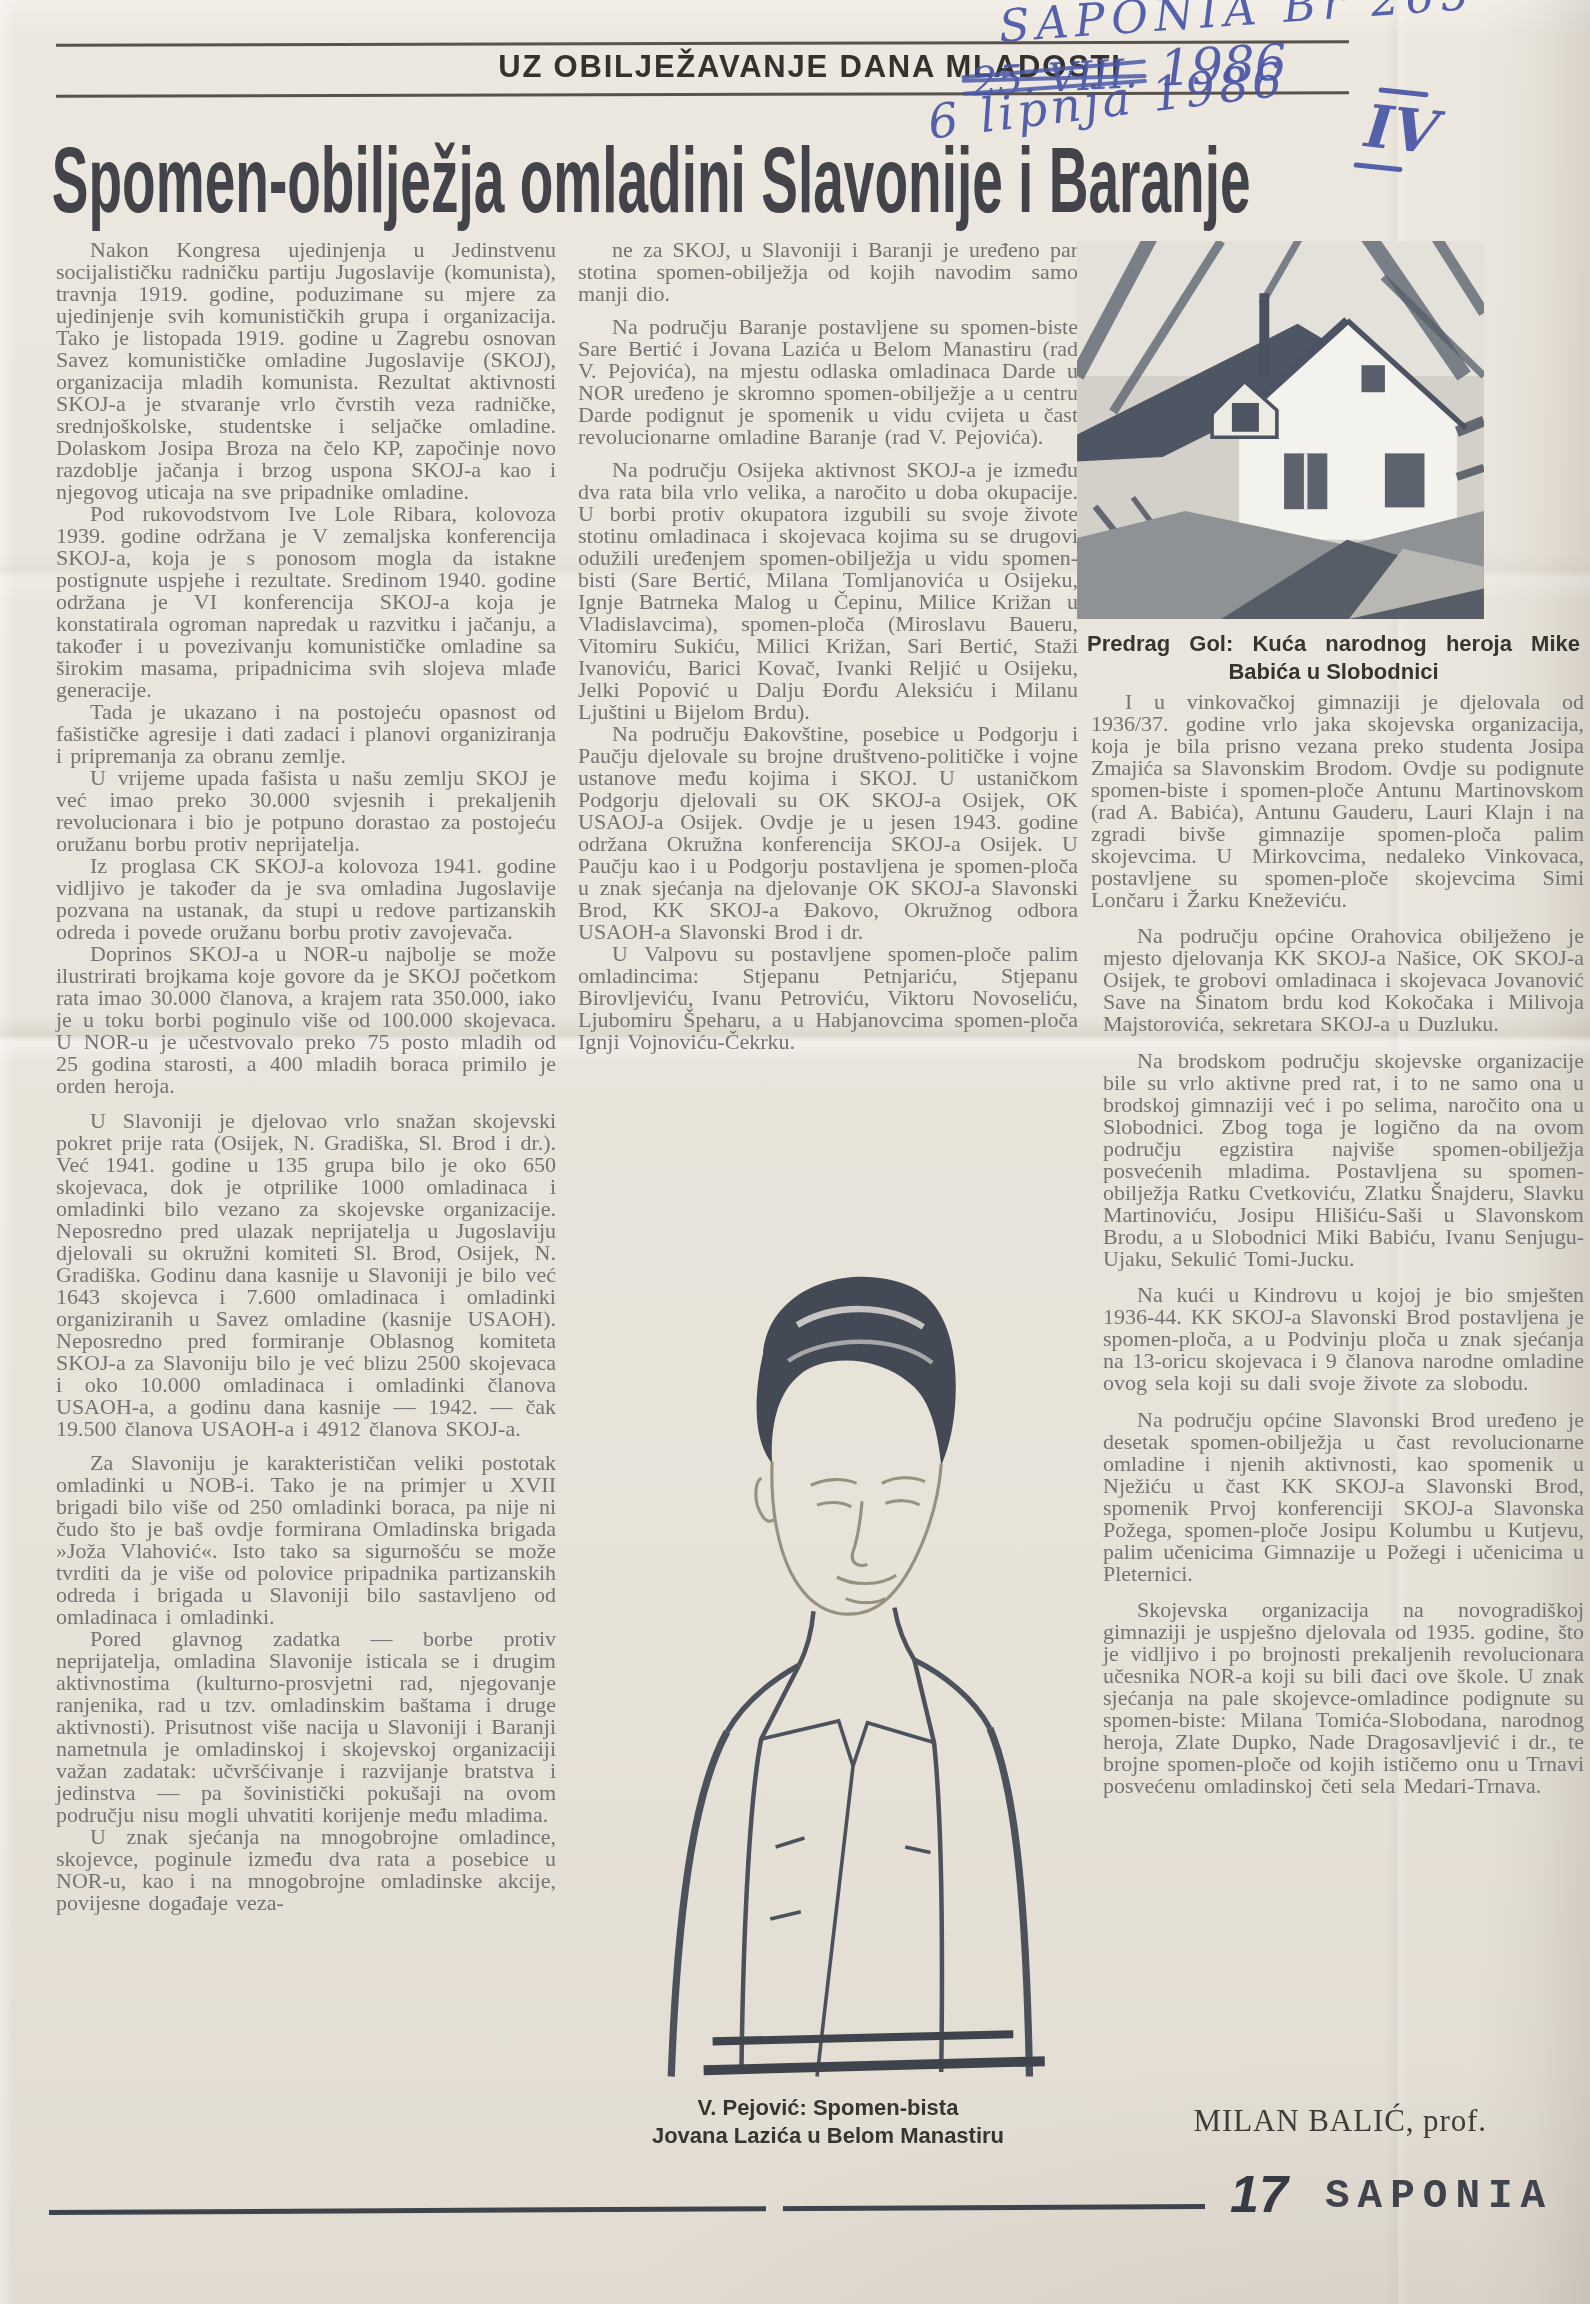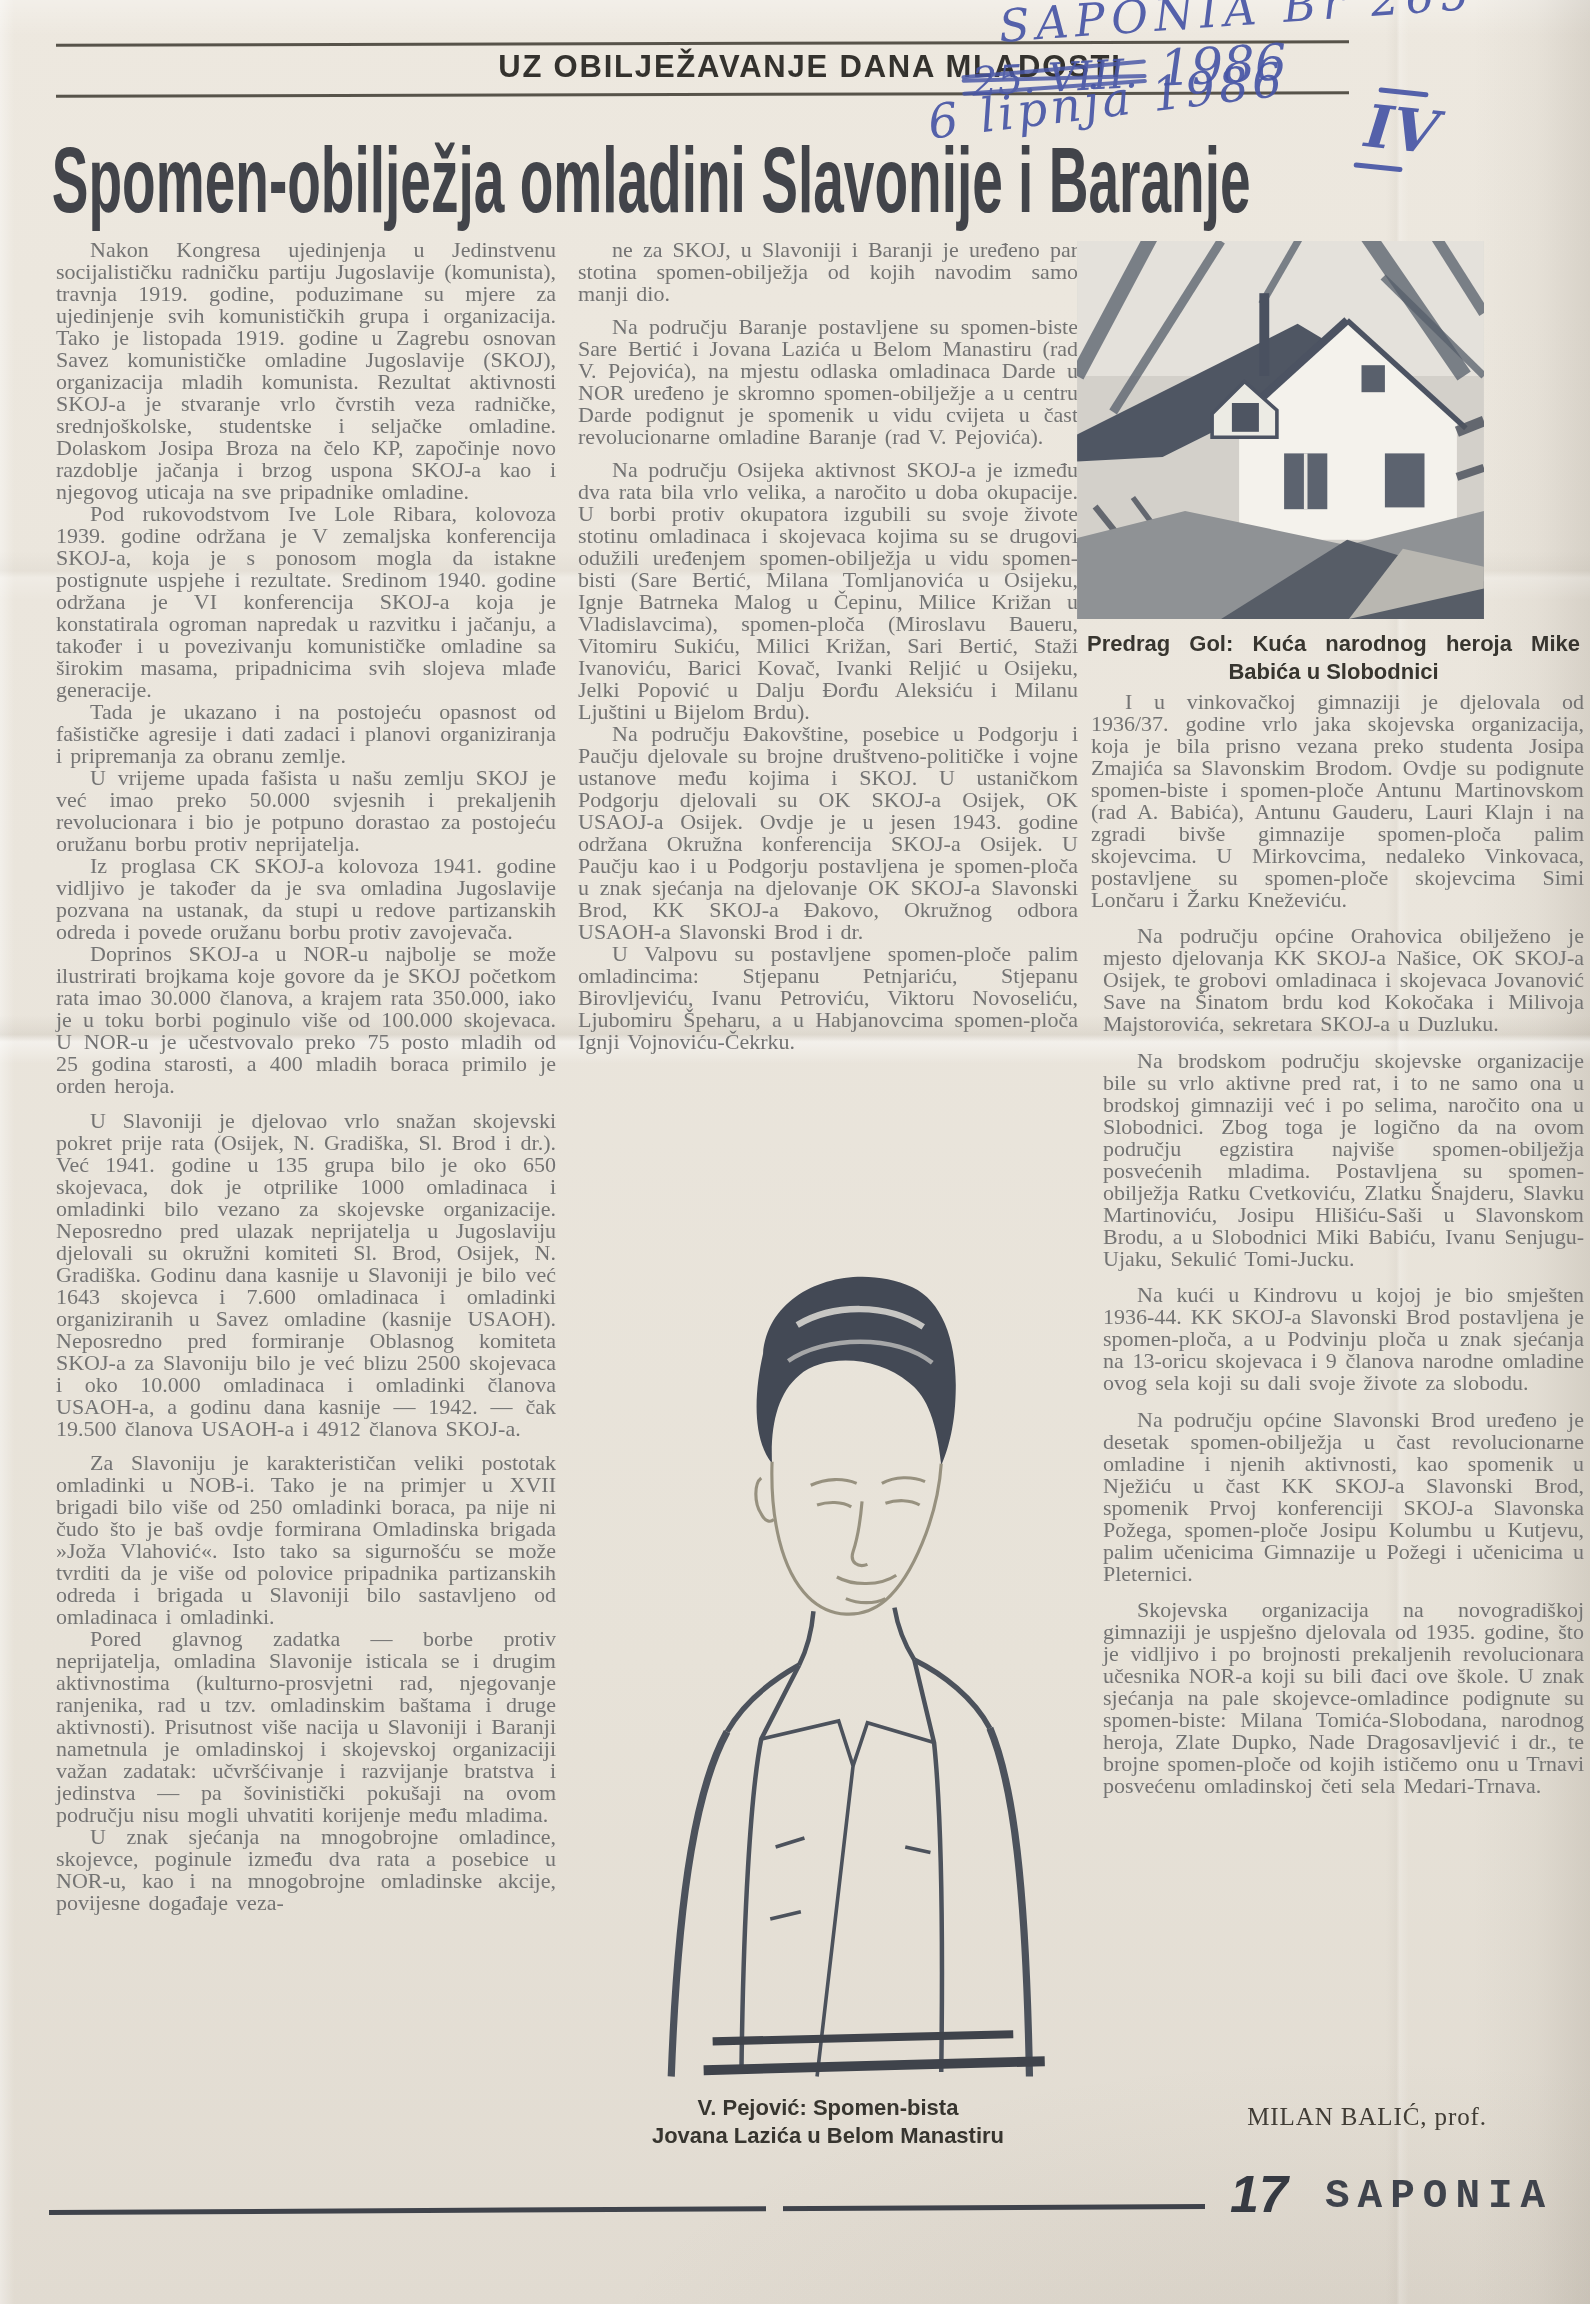--- a/index.html
+++ b/index.html
@@ -57,21 +57,21 @@
   .fig-house{position:absolute;left:1077px;top:241px;width:407px;height:378px;}
   .fig-portrait{position:absolute;left:626px;top:1217px;width:419px;height:864px;}
   .caption{font-family:"Liberation Sans",sans-serif;font-weight:bold;font-size:22px;
     line-height:28px;color:#37352f;}
   .cap-house{position:absolute;left:1087px;top:630px;width:493px;}
   .cap-house .l1{text-align:justify;text-align-last:justify;}
   .cap-house .l2{text-align:center;}
   .cap-portrait{position:absolute;left:578px;top:2094px;width:500px;text-align:center;}
   
   .byline{position:absolute;left:1091px;top:2103px;width:396px;text-align:right;
-    font-size:25px;color:#403c35;letter-spacing:0.9px;}
+    font-size:31px;color:#403c35;letter-spacing:0.9px;}
   .footer-rule{position:absolute;left:49px;top:2207px;width:1156px;height:4.5px;
     transform:rotate(-0.3deg);
     background:linear-gradient(90deg,#3f434b 0 62%,transparent 62% 63.5%,#3f434b 63.5% 100%);}
   .page-number{position:absolute;left:1230px;top:2164px;font-family:"Liberation Sans",sans-serif;
     font-weight:bold;font-style:italic;font-size:52px;color:#363a42;}
   .brand{position:absolute;left:1325px;top:2173px;font-family:Liberation Mono, monospace;
     font-weight:bold;font-size:41px;letter-spacing:8px;color:#3f434c;}
 </style>
 </head>
 <body>
@@ -97,21 +97,21 @@
 <div class="hand hand-mark">IV</div>
 
 <svg class="title-svg" width="1215" height="128" viewBox="0 0 1350 142">
   <text x="2" y="110" font-family="Liberation Sans, sans-serif" font-weight="bold" font-size="104" fill="#42444a" textLength="1332" lengthAdjust="spacingAndGlyphs">Spomen-obilježja omladini Slavonije i Baranje</text>
 </svg>
 
 <div id="col1" class="col">
     <p>Nakon Kongresa ujedinjenja u Jedinstvenu socijalističku radničku partiju Jugoslavije (komunista), travnja 1919. godine, poduzimane su mjere za ujedinjenje svih komunističkih grupa i organizacija. Tako je listopada 1919. godine u Zagrebu osnovan Savez komunističke omladine Jugoslavije (SKOJ), organizacija mladih komunista. Rezultat aktivnosti SKOJ-a je stvaranje vrlo čvrstih veza radničke, srednjoškolske, studentske i seljačke omladine. Dolaskom Josipa Broza na čelo KP, započinje novo razdoblje jačanja i brzog uspona SKOJ-a kao i njegovog uticaja na sve pripadnike omladine.</p>
     <p>Pod rukovodstvom Ive Lole Ribara, kolovoza 1939. godine održana je V zemaljska konferencija SKOJ-a, koja je s ponosom mogla da istakne postignute uspjehe i rezultate. Sredinom 1940. godine održana je VI konferencija SKOJ-a koja je konstatirala ogroman napredak u razvitku i jačanju, a također i u povezivanju komunističke omladine sa širokim masama, pripadnicima svih slojeva mlađe generacije.</p>
     <p>Tada je ukazano i na postojeću opasnost od fašističke agresije i dati zadaci i planovi organiziranja i pripremanja za obranu zemlje.</p>
-    <p>U vrijeme upada fašista u našu zemlju SKOJ je već imao preko 50.000 svjesnih i prekaljenih revolucionara i bio je potpuno dorastao za postojeću oružanu borbu protiv neprijatelja.</p>
+    <p>U vrijeme upada fašista u našu zemlju SKOJ je već imao preko 30.000 svjesnih i prekaljenih revolucionara i bio je potpuno dorastao za postojeću oružanu borbu protiv neprijatelja.</p>
     <p>Iz proglasa CK SKOJ-a kolovoza 1941. godine vidljivo je također da je sva omladina Jugoslavije pozvana na ustanak, da stupi u redove partizanskih odreda i povede oružanu borbu protiv zavojevača.</p>
     <p>Doprinos SKOJ-a u NOR-u najbolje se može ilustrirati brojkama koje govore da je SKOJ početkom rata imao 30.000 članova, a krajem rata 350.000, iako je u toku borbi poginulo više od 100.000 skojevaca. U NOR-u je učestvovalo preko 75 posto mladih od 25 godina starosti, a 400 mladih boraca primilo je orden heroja.</p>
     <p>U Slavoniji je djelovao vrlo snažan skojevski pokret prije rata (Osijek, N. Gradiška, Sl. Brod i dr.). Već 1941. godine u 135 grupa bilo je oko 650 skojevaca, dok je otprilike 1000 omladinaca i omladinki bilo vezano za skojevske organizacije. Neposredno pred ulazak neprijatelja u Jugoslaviju djelovali su okružni komiteti Sl. Brod, Osijek, N. Gradiška. Godinu dana kasnije u Slavoniji je bilo već 1643 skojevca i 7.600 omladinaca i omladinki organiziranih u Savez omladine (kasnije USAOH). Neposredno pred formiranje Oblasnog komiteta SKOJ-a za Slavoniju bilo je već blizu 2500 skojevaca i oko 10.000 omladinaca i omladinki članova USAOH-a, a godinu dana kasnije — 1942. — čak 19.500 članova USAOH-a i 4912 članova SKOJ-a.</p>
     <p>Za Slavoniju je karakterističan veliki postotak omladinki u NOB-i. Tako je na primjer u XVII brigadi bilo više od 250 omladinki boraca, pa nije ni čudo što je baš ovdje formirana Omladinska brigada »Joža Vlahović«. Isto tako sa sigurnošću se može tvrditi da je više od polovice pripadnika partizanskih odreda i brigada u Slavoniji bilo sastavljeno od omladinaca i omladinki.</p>
     <p>Pored glavnog zadatka — borbe protiv neprijatelja, omladina Slavonije isticala se i drugim aktivnostima (kulturno-prosvjetni rad, njegovanje ranjenika, rad u tzv. omladinskim baštama i druge aktivnosti). Prisutnost više nacija u Slavoniji i Baranji nametnula je omladinskoj i skojevskoj organizaciji važan zadatak: učvršćivanje i razvijanje bratstva i jedinstva — pa šovinistički pokušaji na ovom području nisu mogli uhvatiti korijenje među mladima.</p>
     <p>U znak sjećanja na mnogobrojne omladince, skojevce, poginule između dva rata a posebice u NOR-u, kao i na mnogobrojne omladinske akcije, povijesne događaje veza-</p>
   </div>
 <div id="col2" class="col">
     <p>ne za SKOJ, u Slavoniji i Baranji je uređeno par stotina spomen-obilježja od kojih navodim samo manji dio.</p>
     <p>Na području Baranje postavljene su spomen-biste Sare Bertić i Jovana Lazića u Belom Manastiru (rad V. Pejovića), na mjestu odlaska omladinaca Darde u NOR uređeno je skromno spomen-obilježje a u centru Darde podignut je spomenik u vidu cvijeta u čast revolucionarne omladine Baranje (rad V. Pejovića).</p>

